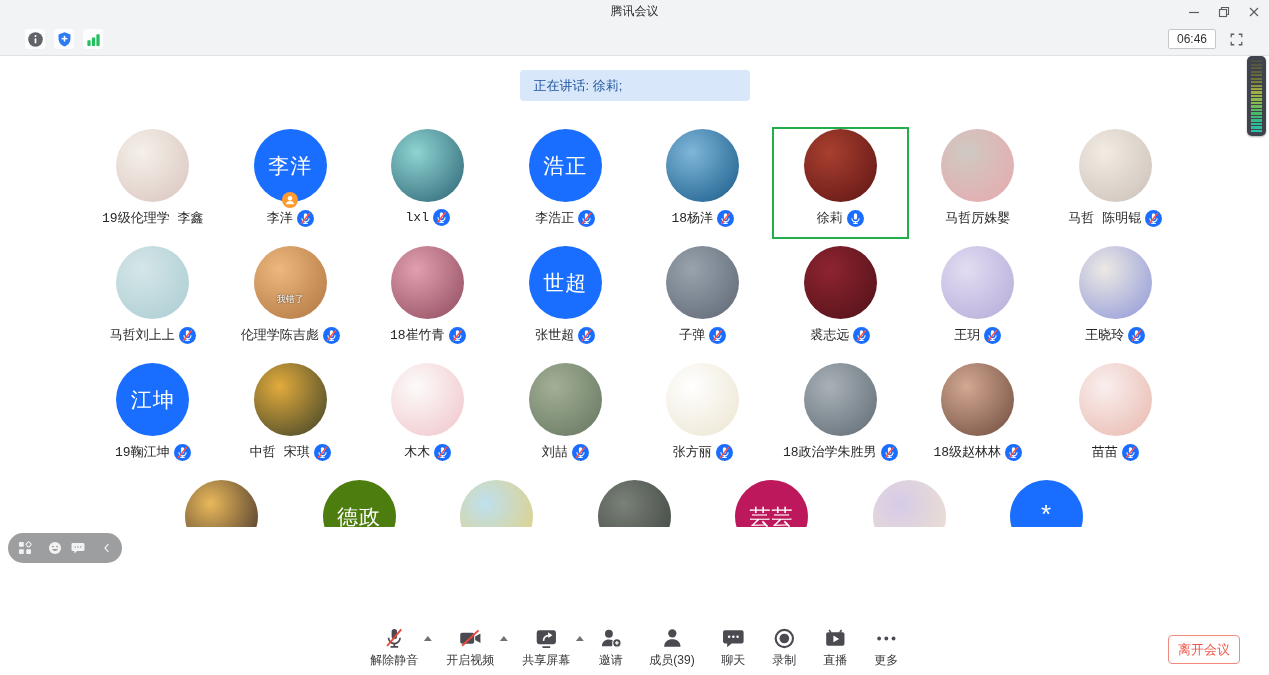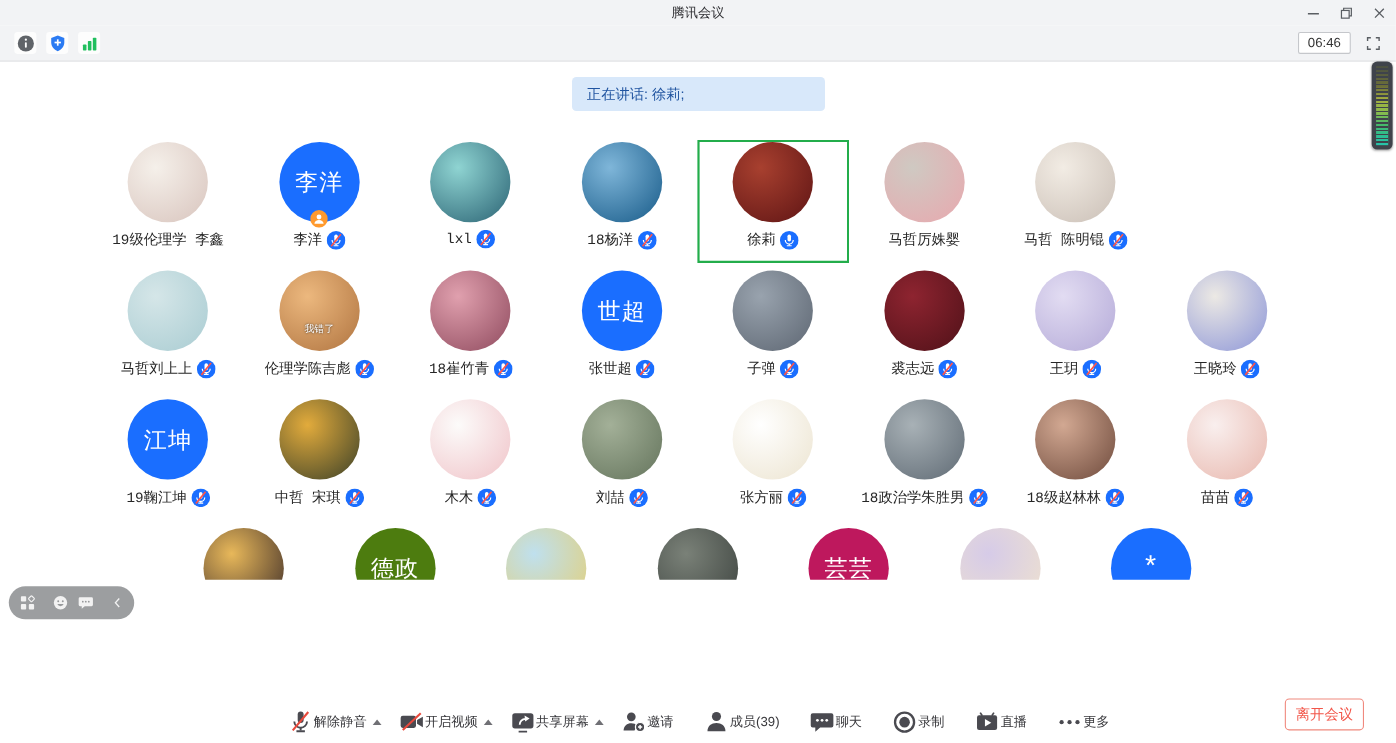--- a/index.html
+++ b/index.html
@@ -4,21 +4,21 @@
 <style>
   html,body{margin:0;padding:0;overflow:hidden;}
   body{width:1269px;height:675px;position:relative;background:#fff;
        font-family:"Liberation Sans","DejaVu Sans",sans-serif;-webkit-font-smoothing:antialiased;}
   
   .titlebar{height:23px;background:#f2f3f5;display:flex;align-items:center;position:relative;}
   .win-title{position:absolute;left:50%;transform:translateX(-50%);font-size:12px;color:#2e2e32;}
   .win-controls{margin-left:auto;display:flex;height:100%;}
   .win-btn{width:30px;height:100%;display:flex;align-items:center;justify-content:center;cursor:default;}
   
-  .topbar{height:33px;background:#f2f3f5;border-bottom:1px solid #e0e1e3;display:flex;align-items:center;padding:0 13px;box-sizing:border-box;}
+  .topbar{height:33px;background:#f2f3f5;border-bottom:1px solid #e0e1e3;display:flex;align-items:center;padding:0 25px;box-sizing:border-box;}
   .top-icons{display:flex;align-items:center;gap:9px;}
   .top-icon{width:20px;height:20px;display:flex;align-items:center;justify-content:center;background:#fdfdfd;border-radius:3px;}
   .top-right{margin-left:auto;display:flex;align-items:center;gap:13px;}
   .timer{border:1px solid #c5c7cb;background:#fff;border-radius:2px;font-size:12px;color:#333;padding:1px 8px;line-height:16px;}
   .fs-btn{display:flex;align-items:center;justify-content:center;}
   
   .main{position:absolute;top:57px;left:0;right:0;bottom:0;background:#fff;}
   .banner{position:absolute;top:13px;left:50%;transform:translateX(-50%);width:230px;height:31px;
           background:#d8e8fa;border-radius:4px;display:flex;align-items:center;}
   .banner span{font-size:13px;color:#2054a0;margin-left:14px;}
@@ -46,21 +46,21 @@
   .pname{font-size:13px;color:#262626;white-space:nowrap;}
   .mic-badge{width:17px;height:17px;display:flex;flex:0 0 auto;}
   
   .pill{position:absolute;left:8px;top:476px;width:114px;height:30px;background:rgba(148,150,152,.92);
         border-radius:15px;display:flex;align-items:center;padding:0 9px;box-sizing:border-box;gap:7px;}
   .pill-divider{width:1px;height:15px;background:rgba(255,255,255,.55);}
   .pill-icon{display:flex;align-items:center;justify-content:center;}
   
   .bottombar{position:absolute;left:0;right:0;bottom:0;height:52px;background:#fff;}
   .tools{position:absolute;left:50%;bottom:6px;transform:translateX(-50%);display:flex;align-items:flex-start;}
-  .tool{display:flex;align-items:center;margin:0 13px;cursor:default;}
+  .tool{display:flex;flex-direction:column;align-items:center;margin:0 13px;cursor:default;}
   .tool-icon{height:26px;display:flex;align-items:center;justify-content:center;}
   .tool-label{font-size:12px;color:#38383c;margin-top:1px;white-space:nowrap;}
   .caret{width:0;height:0;border-left:4px solid transparent;border-right:4px solid transparent;
          border-bottom:5px solid #707075;margin:11px 2px 0 -8px;}
   .leave-btn{position:absolute;right:29px;bottom:11px;width:72px;height:29px;border:1px solid #f0897e;
              border-radius:4px;background:#fff;color:#f2564a;font-size:13px;display:flex;align-items:center;
              justify-content:center;box-sizing:border-box;}
 </style>
 </head>
 <body>
@@ -171,20 +171,38 @@
     <rect x="6.9" y="3.2" width="3.2" height="6.3" rx="1.6" fill="#fff"></rect>
     <path d="M4.9 8.2a3.6 3.6 0 0 0 7.2 0" stroke="#fff" stroke-width="1.1" fill="none"></path>
     <line x1="8.5" y1="11.8" x2="8.5" y2="13.1" stroke="#fff" stroke-width="1.1"></line>
     <line x1="6.3" y1="13.4" x2="10.7" y2="13.4" stroke="#fff" stroke-width="1.1"></line>
     <line x1="4.1" y1="13.8" x2="12.9" y2="3" stroke="#ff5348" stroke-width="1.5"></line>
   </svg>
             </span>
           </div>
         </div>
         <div class="tile">
+          <div class="avatar avatar-text" style="background: rgb(26, 110, 255);">
+            <span>浩正</span>
+          </div>
+          <div class="name-row">
+            <span class="pname">李浩正</span>
+            <span class="mic-badge">
+              <svg width="17" height="17" viewBox="0 0 17 17">
+    <circle cx="8.5" cy="8.5" r="8.5" fill="#1a6eff"></circle>
+    <rect x="6.9" y="3.2" width="3.2" height="6.3" rx="1.6" fill="#fff"></rect>
+    <path d="M4.9 8.2a3.6 3.6 0 0 0 7.2 0" stroke="#fff" stroke-width="1.1" fill="none"></path>
+    <line x1="8.5" y1="11.8" x2="8.5" y2="13.1" stroke="#fff" stroke-width="1.1"></line>
+    <line x1="6.3" y1="13.4" x2="10.7" y2="13.4" stroke="#fff" stroke-width="1.1"></line>
+    <line x1="4.1" y1="13.8" x2="12.9" y2="3" stroke="#ff5348" stroke-width="1.5"></line>
+  </svg>
+            </span>
+          </div>
+        </div>
+        <div class="tile">
           <div class="avatar" style="background: radial-gradient(circle at 35% 32%, rgb(127, 182, 217), rgb(23, 90, 136));"></div>
           <div class="name-row">
             <span class="pname">18杨洋</span>
             <span class="mic-badge">
               <svg width="17" height="17" viewBox="0 0 17 17">
     <circle cx="8.5" cy="8.5" r="8.5" fill="#1a6eff"></circle>
     <rect x="6.9" y="3.2" width="3.2" height="6.3" rx="1.6" fill="#fff"></rect>
     <path d="M4.9 8.2a3.6 3.6 0 0 0 7.2 0" stroke="#fff" stroke-width="1.1" fill="none"></path>
     <line x1="8.5" y1="11.8" x2="8.5" y2="13.1" stroke="#fff" stroke-width="1.1"></line>
     <line x1="6.3" y1="13.4" x2="10.7" y2="13.4" stroke="#fff" stroke-width="1.1"></line>

